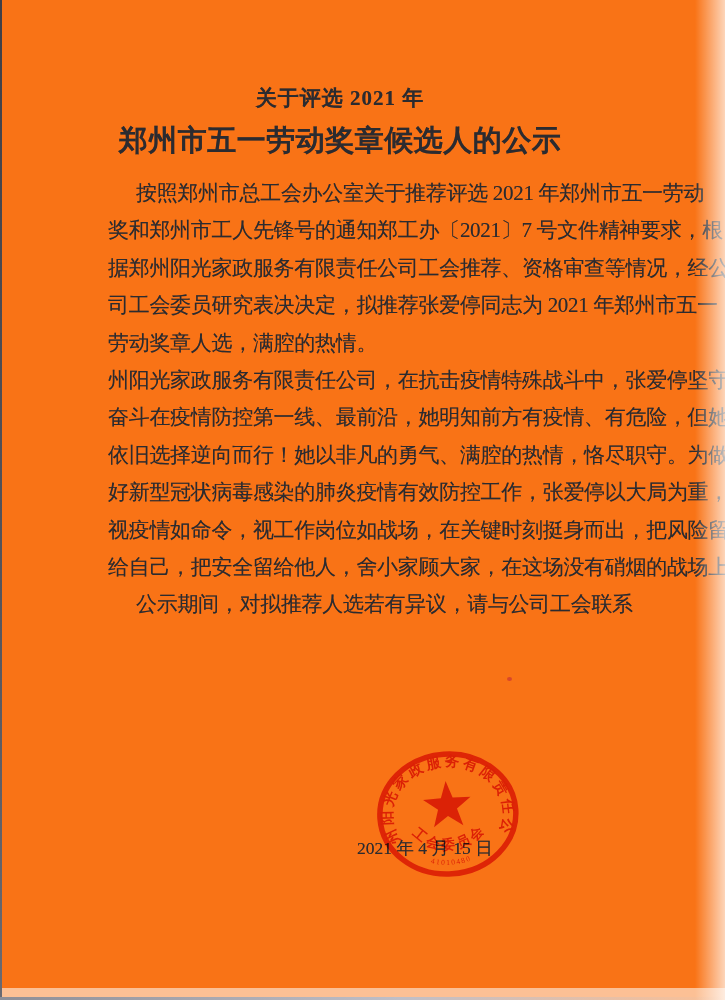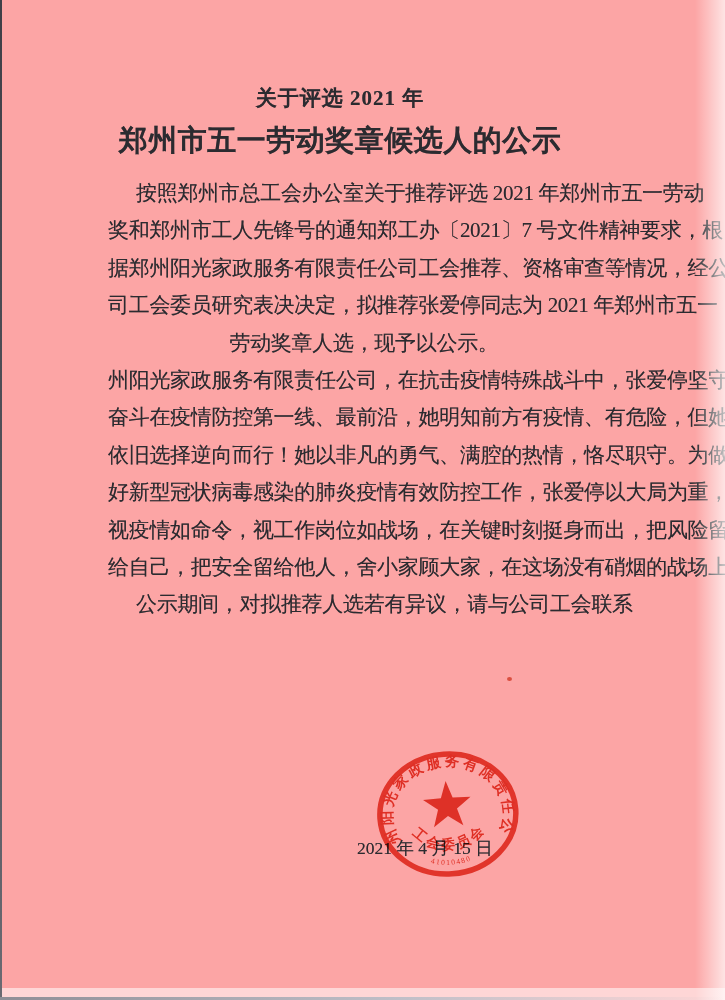--- a/index.html
+++ b/index.html
@@ -3,21 +3,21 @@
 <meta charset="utf-8">
 <style>
   html,body{margin:0;padding:0;}
   body{
     width:725px;height:1000px;overflow:hidden;
     font-family:"Liberation Serif","DejaVu Serif",serif;
     background:#e9e9ee;
   }
   .page{
     position:relative;width:725px;height:1000px;
-    background:#fca5a5;
+    background:#f97316;
     overflow:hidden;
     color:#2b2b30;
   }
   
   .edge-left{position:absolute;left:0;top:0;width:2px;height:1000px;
     background:linear-gradient(to bottom,#3f3f47,#55555d 60%,#6a6a72);z-index:6;}
   .edge-bottom-band{position:absolute;left:0;bottom:0;width:725px;height:12px;
     background:rgba(255,255,255,.55);z-index:5;}
   .edge-bottom-line{position:absolute;left:0;bottom:0;width:725px;height:3px;
     background:linear-gradient(to right,#8e8e96,#bfbfc8 55%,rgba(255,255,255,0));z-index:6;}
@@ -39,21 +39,20 @@
   }
 
   .textblock{
     position:absolute;left:108px;top:175px;width:512px;z-index:2;
     font-size:21px;
   }
   .ln{
     height:37.4px;line-height:37.4px;white-space:nowrap;
     letter-spacing:-.3px;
     text-shadow:0 0 .5px rgba(43,43,48,.5);
-    text-align:center;
   }
   .indent{text-indent:28px;}
 
   .signature-org{
     position:absolute;left:288px;top:799px;z-index:2;
     font-size:17.5px;letter-spacing:-.3px;white-space:nowrap;
     text-shadow:0 0 .5px rgba(43,43,48,.5);
   }
   .signature-date{
     position:absolute;left:357px;top:836px;z-index:2;
@@ -81,21 +80,21 @@
   <div class="titles">
     <div class="title-line1">关于评选 2021 年</div>
     <div class="title-line2">郑州市五一劳动奖章候选人的公示</div>
   </div>
 
   <div class="textblock">
     <div class="ln indent">按照郑州市总工会办公室关于推荐评选 2021 年郑州市五一劳动</div>
     <div class="ln">奖和郑州市工人先锋号的通知郑工办〔2021〕7 号文件精神要求，根</div>
     <div class="ln">据郑州阳光家政服务有限责任公司工会推荐、资格审查等情况，经公</div>
     <div class="ln">司工会委员研究表决决定，拟推荐张爱停同志为 2021 年郑州市五一</div>
-    <div class="ln">劳动奖章人选，现予以公示。</div>
+    <div class="ln">劳动奖章人选，满腔的热情。</div>
     <div class="ln">州阳光家政服务有限责任公司，在抗击疫情特殊战斗中，张爱停坚守</div>
     <div class="ln">奋斗在疫情防控第一线、最前沿，她明知前方有疫情、有危险，但她</div>
     <div class="ln">依旧选择逆向而行！她以非凡的勇气、满腔的热情，恪尽职守。为做</div>
     <div class="ln">好新型冠状病毒感染的肺炎疫情有效防控工作，张爱停以大局为重，</div>
     <div class="ln">视疫情如命令，视工作岗位如战场，在关键时刻挺身而出，把风险留</div>
     <div class="ln">给自己，把安全留给他人，舍小家顾大家，在这场没有硝烟的战场上</div>
     <div class="ln indent">公示期间，对拟推荐人选若有异议，请与公司工会联系</div>
   </div>
 
   <div class="red-speck"></div>

